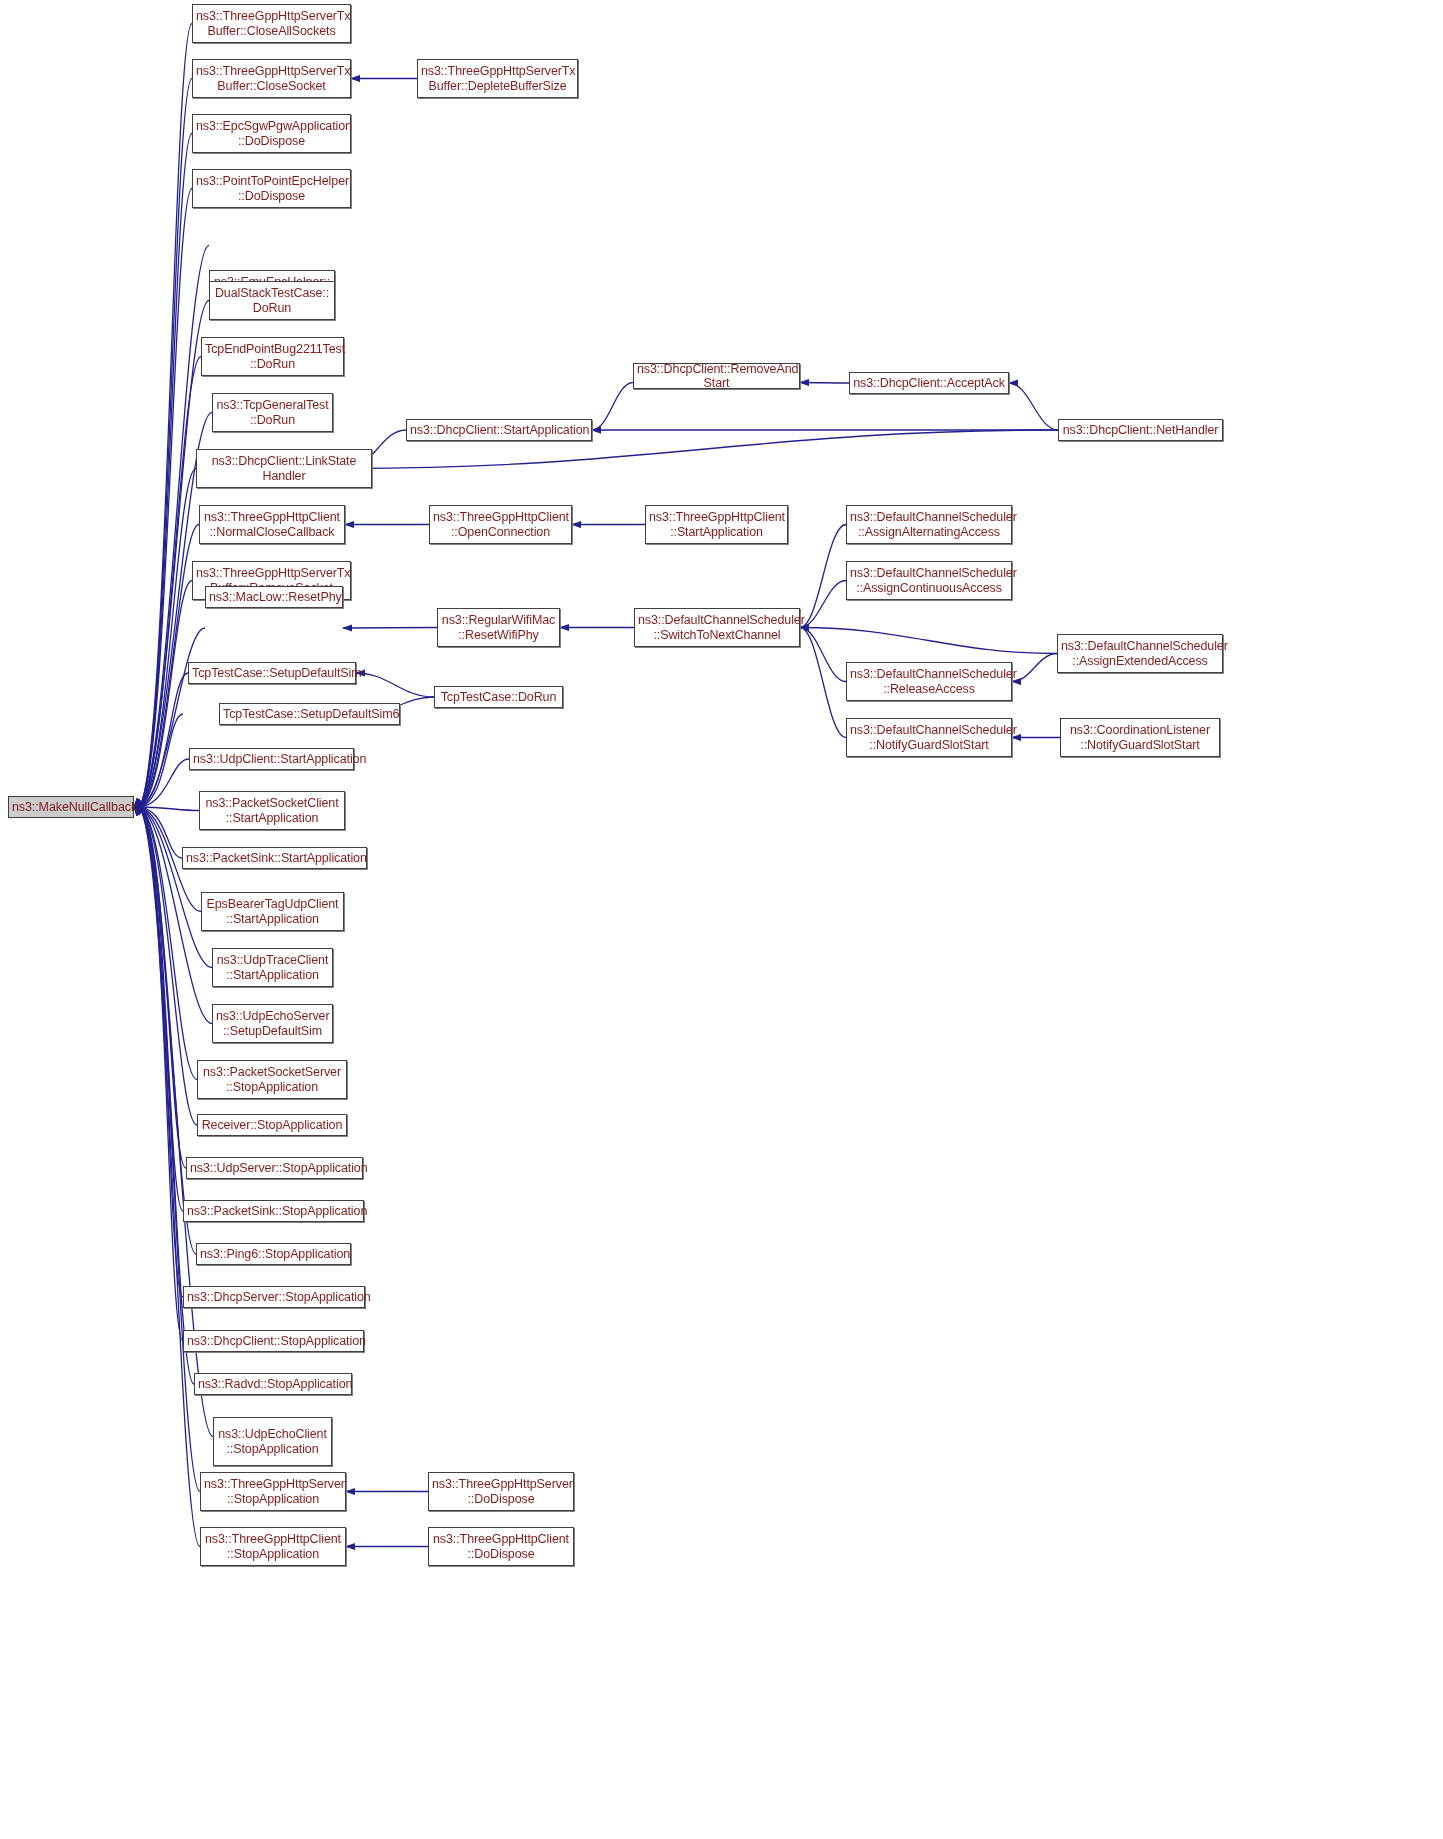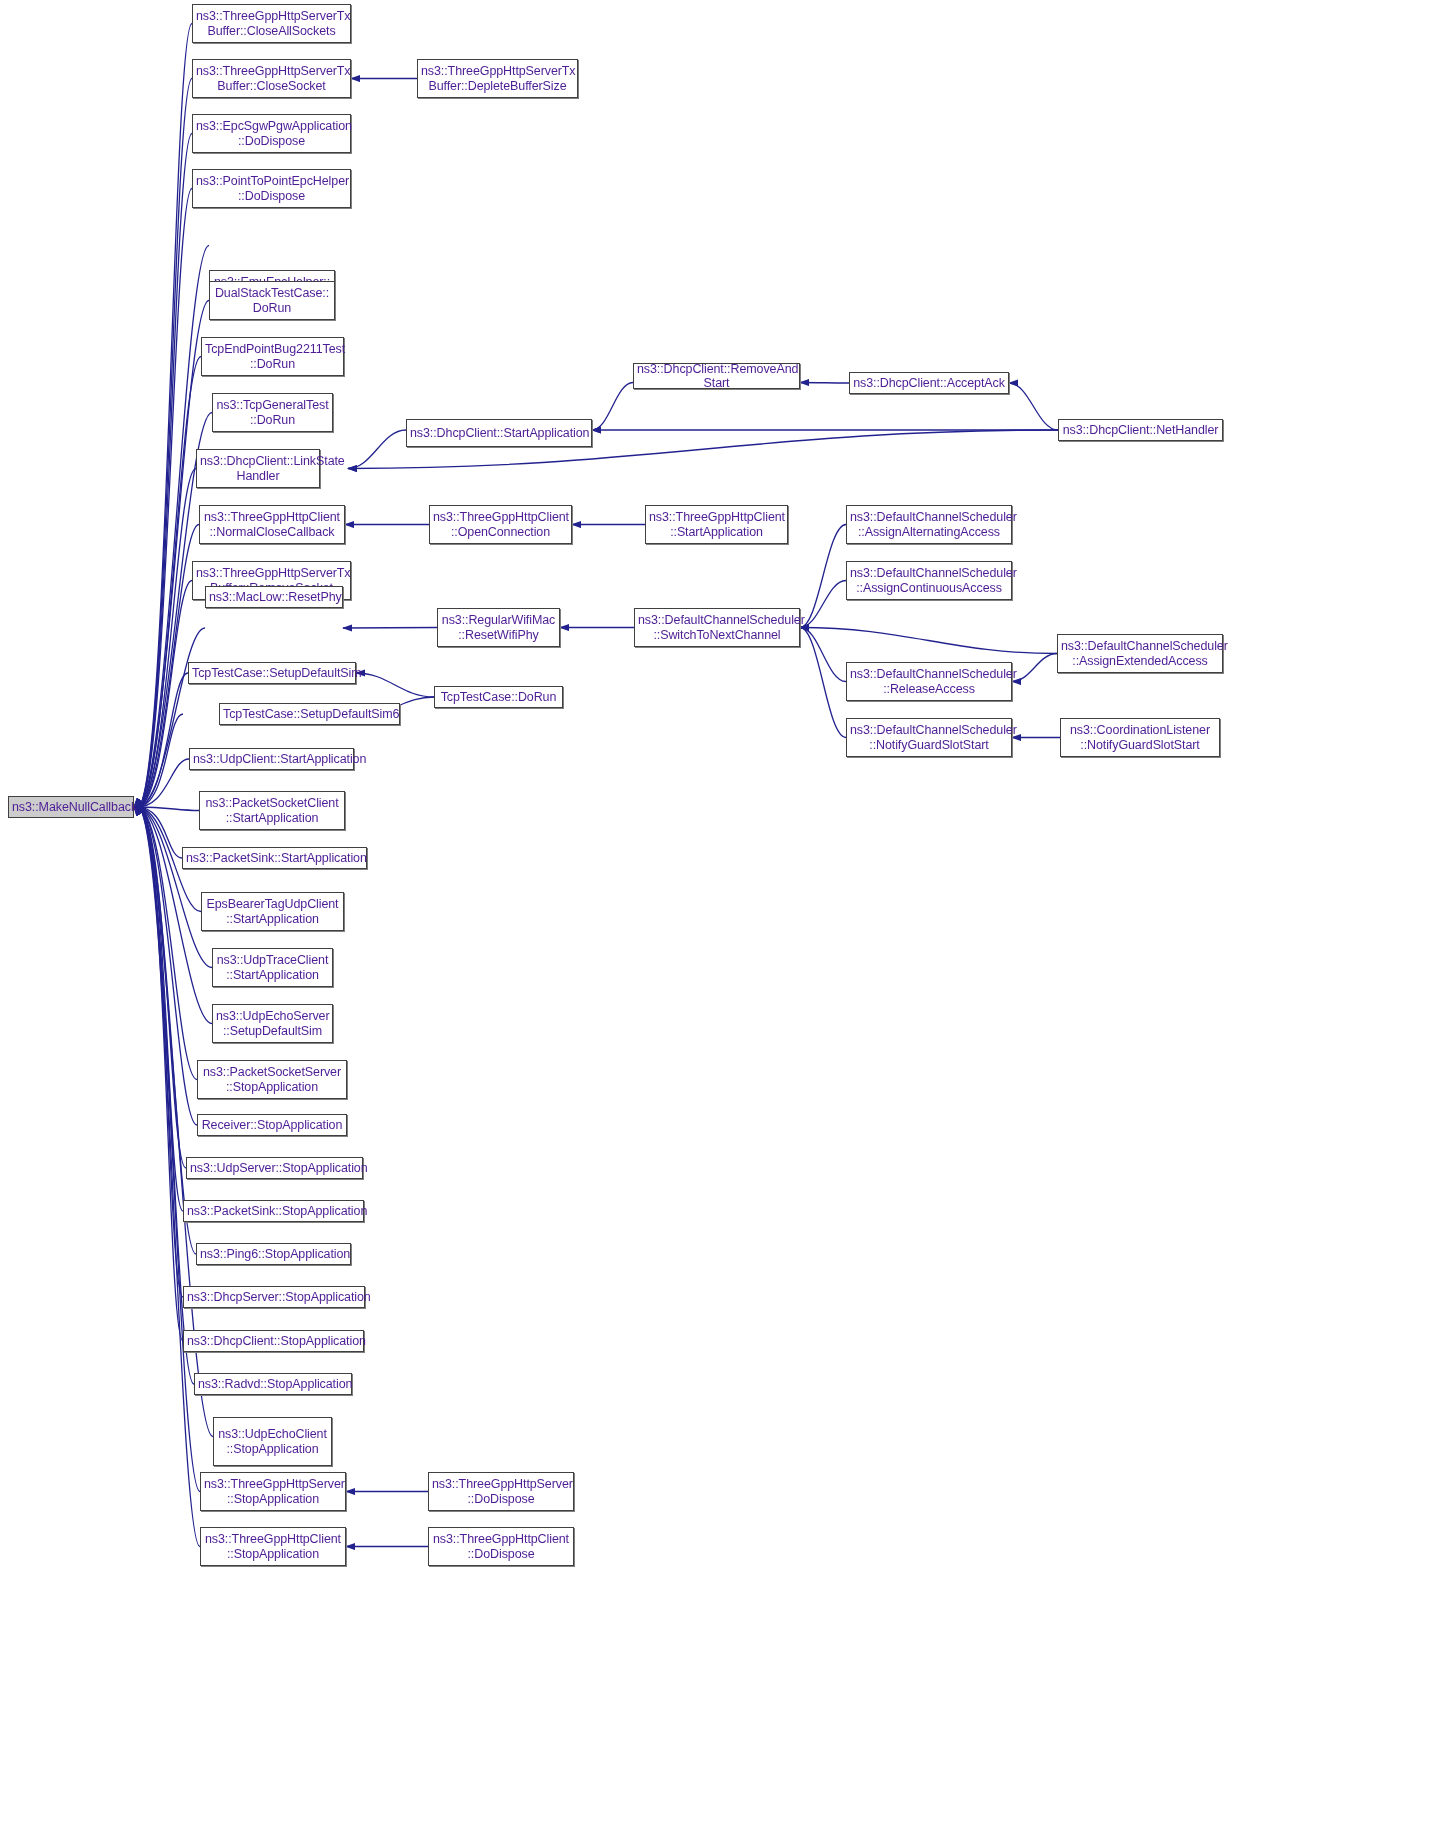--- a/index.html
+++ b/index.html
@@ -29,21 +29,21 @@
     position: absolute;
     box-sizing: border-box;
     background: #ffffff;
     border: 1px solid #404040;
     display: flex;
     align-items: center;
     justify-content: center;
     text-align: center;
     font-size: 12.5px;
     line-height: 14.5px;
-    color: #4c1d95;
+    color: #7f1d1d;
     letter-spacing: -0.1px;
     white-space: pre-line;
     padding: 0 3px;
     box-shadow: 1px 1px 0 0 #808080;
     z-index: 2;
   }
   .node.root {
     background: #cccccc;
     border: 1px solid #404040;
     box-shadow: none;
@@ -132,21 +132,21 @@
       <div class="node" style="left: 192px; top: 169px; width: 159px; height: 39px;"><span class="nlabel">ns3::PointToPointEpcHelper
 ::DoDispose</span></div>
       <div class="node" style="left: 209px; top: 226px; width: 126px; height: 39px; margin-top: 44px;"><span class="nlabel">ns3::EmuEpcHelper::
 DoDispose</span></div>
       <div class="node" style="left: 209px; top: 281px; width: 126px; height: 39px;"><span class="nlabel">DualStackTestCase::
 DoRun</span></div>
       <div class="node" style="left: 201px; top: 337px; width: 143px; height: 39px;"><span class="nlabel">TcpEndPointBug2211Test
 ::DoRun</span></div>
       <div class="node" style="left: 212px; top: 393px; width: 121px; height: 39px;"><span class="nlabel">ns3::TcpGeneralTest
 ::DoRun</span></div>
-      <div class="node" style="left: 196px; top: 449px; width: 124px; height: 39px;"><span class="nlabel">ns3::DhcpClient::LinkState
+      <div class="node" style="left: 196px; top: 449px; width: 176px; height: 39px;"><span class="nlabel">ns3::DhcpClient::LinkState
 Handler</span></div>
       <div class="node" style="left: 199px; top: 505px; width: 146px; height: 39px;"><span class="nlabel">ns3::ThreeGppHttpClient
 ::NormalCloseCallback</span></div>
       <div class="node" style="left: 192px; top: 561px; width: 159px; height: 39px;"><span class="nlabel">ns3::ThreeGppHttpServerTx
 Buffer::RemoveSocket</span></div>
       <div class="node" style="left: 205px; top: 586px; width: 138px; height: 22px;"><span class="nlabel">ns3::MacLow::ResetPhy</span></div>
       <div class="node" style="left: 188px; top: 662px; width: 168px; height: 22px;"><span class="nlabel">TcpTestCase::SetupDefaultSim</span></div>
       <div class="node" style="left: 183px; top: 703px; width: 181px; height: 22px; margin-left: 36px;"><span class="nlabel">TcpTestCase::SetupDefaultSim6</span></div>
       <div class="node" style="left: 189px; top: 748px; width: 165px; height: 22px;"><span class="nlabel">ns3::UdpClient::StartApplication</span></div>
       <div class="node" style="left: 199px; top: 791px; width: 146px; height: 39px;"><span class="nlabel">ns3::PacketSocketClient
@@ -170,21 +170,21 @@
       <div class="node" style="left: 213px; top: 1417px; width: 119px; height: 49px;"><span class="nlabel">ns3::UdpEchoClient
 ::StopApplication</span></div>
       <div class="node" style="left: 200px; top: 1472px; width: 146px; height: 39px;"><span class="nlabel">ns3::ThreeGppHttpServer
 ::StopApplication</span></div>
       <div class="node" style="left: 428px; top: 1472px; width: 146px; height: 39px;"><span class="nlabel">ns3::ThreeGppHttpServer
 ::DoDispose</span></div>
       <div class="node" style="left: 200px; top: 1527px; width: 146px; height: 39px;"><span class="nlabel">ns3::ThreeGppHttpClient
 ::StopApplication</span></div>
       <div class="node" style="left: 428px; top: 1527px; width: 146px; height: 39px;"><span class="nlabel">ns3::ThreeGppHttpClient
 ::DoDispose</span></div>
-      <div class="node" style="left: 406px; top: 419px; width: 186px; height: 28px;"><span class="nlabel">ns3::DhcpClient::StartApplication</span></div>
+      <div class="node" style="left: 406px; top: 419px; width: 186px; height: 22px;"><span class="nlabel">ns3::DhcpClient::StartApplication</span></div>
       <div class="node" style="left: 633px; top: 363px; width: 167px; height: 26px;"><span class="nlabel">ns3::DhcpClient::RemoveAnd
 Start</span></div>
       <div class="node" style="left: 849px; top: 372px; width: 160px; height: 22px;"><span class="nlabel">ns3::DhcpClient::AcceptAck</span></div>
       <div class="node" style="left: 1058px; top: 419px; width: 165px; height: 22px;"><span class="nlabel">ns3::DhcpClient::NetHandler</span></div>
       <div class="node" style="left: 429px; top: 505px; width: 143px; height: 39px;"><span class="nlabel">ns3::ThreeGppHttpClient
 ::OpenConnection</span></div>
       <div class="node" style="left: 645px; top: 505px; width: 143px; height: 39px;"><span class="nlabel">ns3::ThreeGppHttpClient
 ::StartApplication</span></div>
       <div class="node" style="left: 437px; top: 608px; width: 123px; height: 39px;"><span class="nlabel">ns3::RegularWifiMac
 ::ResetWifiPhy</span></div>

